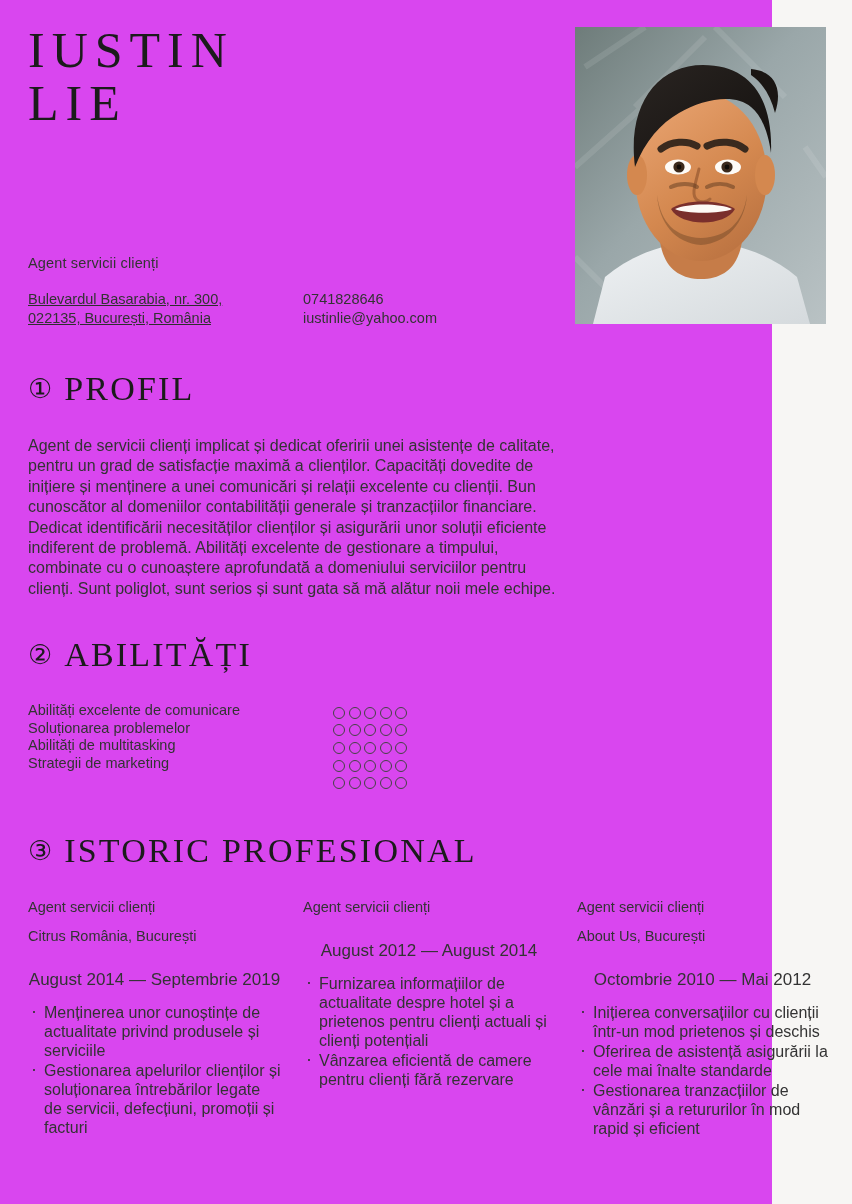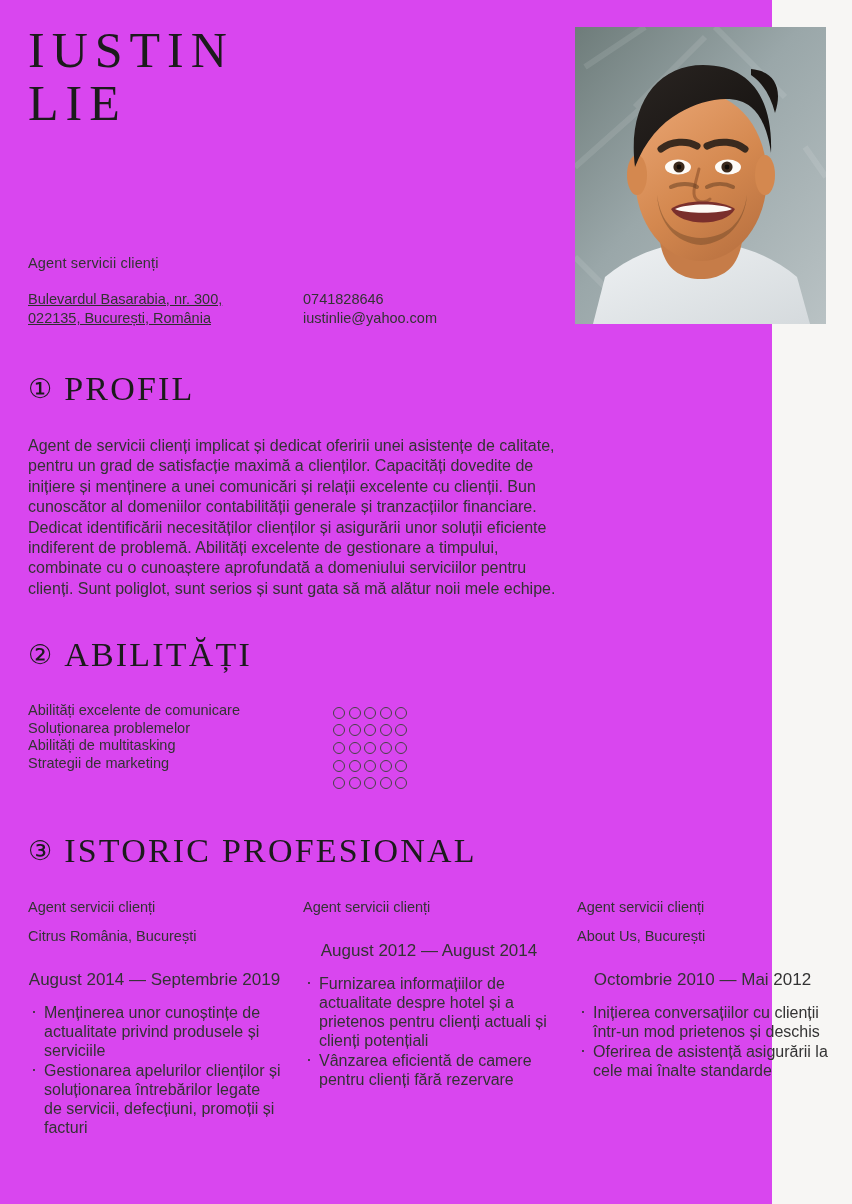--- a/index.html
+++ b/index.html
@@ -364,17 +364,18 @@
           <li>Vânzarea eficientă de camere pentru clienți fără rezervare</li>
         </ul>
       </div>
       <div class="job-col">
         <div class="job-role">Agent servicii clienți</div>
         <div class="job-company">About Us, București</div>
         <div class="job-dates">Octombrie 2010 — Mai 2012</div>
         <ul class="job-bullets">
           <li>Inițierea conversațiilor cu clienții într-un mod prietenos și deschis</li>
           <li>Oferirea de asistență asigurării la cele mai înalte standarde</li>
+          <li>Gestionarea tranzacțiilor de vânzări și a retururilor în mod rapid și eficient</li>
         </ul>
       </div>
     </div>
 
 </div>
 
 </body></html>

